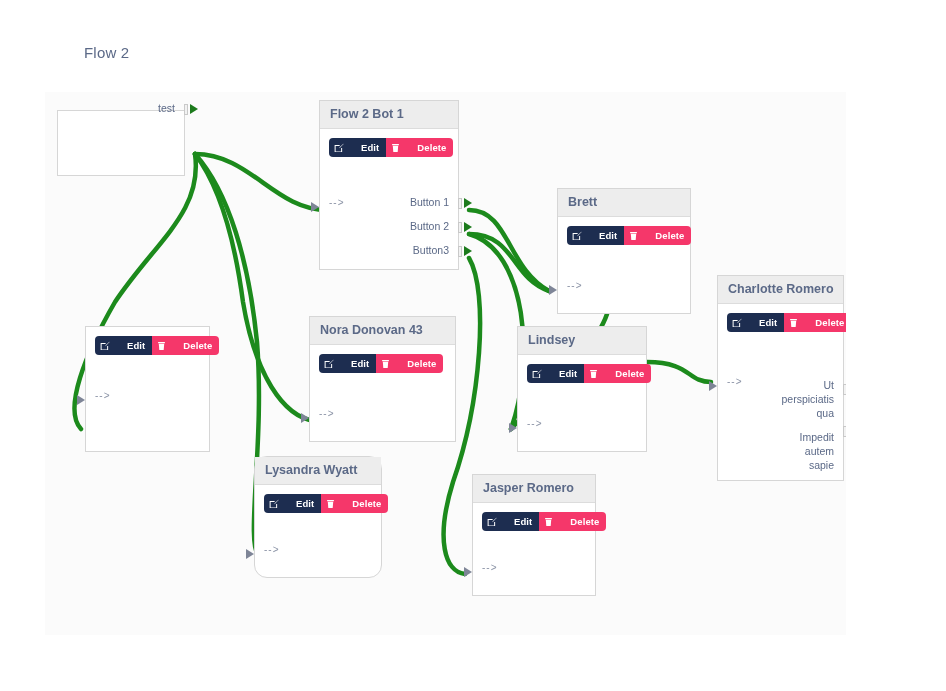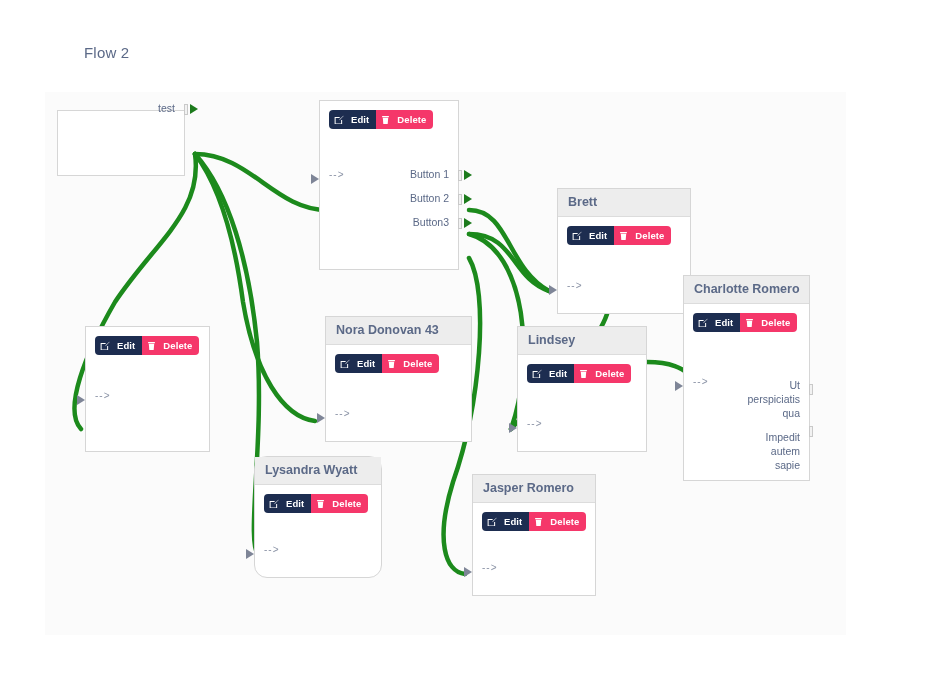--- a/index.html
+++ b/index.html
@@ -91,21 +91,21 @@
     left: 9px;
     top: 9px;
     display: flex;
     border-radius: 4px;
     overflow: hidden;
     height: 19px;
   }
   .btn {
     display: flex;
     align-items: center;
-    gap: 7px;
+    gap: 17px;
     padding: 0 7px 0 5px;
     font-size: 9.5px;
     font-weight: bold;
     color: #ffffff;
     letter-spacing: .1px;
     white-space: nowrap;
     cursor: pointer;
     user-select: none;
   }
   .btn-edit  { background: #1d2d50; }
@@ -199,20 +199,21 @@
 
     <div id="node-layer">
         <div class="node" style="left: 12px; top: 18px; width: 128px; height: 66px;">
           <div class="node-body">
             <div class="port-out-label" style="top: -9px;">test</div>
             <div class="port-tab" style="right: -4px; top: -7px;"></div>
             <div class="port-arrow" style="right: -14px; top: -7px;"></div>
           </div>
         </div>
         <div class="node" style="left: 274px; top: 8px; width: 140px; height: 170px;">
+          <div class="node-header">Flow 2 Bot 1</div>
           <div class="node-body">
             <div class="btn-group">
               <div class="btn btn-edit">
                 <span>
                   <svg width="10" height="10" viewBox="0 0 16 16">
                     <path fill="#ffffff" d="M1 3h8v1.6H2.6v8.8h8.8V8H13v6.4H1z"></path>
                     <path fill="#ffffff" d="M14.9 1.1 13.2 2.8 9.5 6.5 8 8.5l2-1.5 3.7-3.7L15.4 1.6z"></path>
                   </svg>
                 </span>
                 <span>Edit</span>
@@ -260,21 +261,21 @@
                     <path fill="#ffffff" d="M3.2 4h9.6l-.9 11H4.1z"></path>
                   </svg>
                 </span>
                 <span>Delete</span>
               </div>
             </div>
             <div class="port-in-marker" style="left: -9px; top: 68px;"></div>
             <div class="port-in" style="left: 9px; top: 63px;">--&gt;</div>
           </div>
         </div>
-        <div class="node" style="left: 638px; top: 183px; width: 127px; height: 206px;">
+        <div class="node" style="left: 672px; top: 183px; width: 127px; height: 206px;">
           <div class="node-header">Charlotte Romero</div>
           <div class="node-body">
             <div class="btn-group">
               <div class="btn btn-edit">
                 <span>
                   <svg width="10" height="10" viewBox="0 0 16 16">
                     <path fill="#ffffff" d="M1 3h8v1.6H2.6v8.8h8.8V8H13v6.4H1z"></path>
                     <path fill="#ffffff" d="M14.9 1.1 13.2 2.8 9.5 6.5 8 8.5l2-1.5 3.7-3.7L15.4 1.6z"></path>
                   </svg>
                 </span>
@@ -325,21 +326,21 @@
                     <path fill="#ffffff" d="M3.2 4h9.6l-.9 11H4.1z"></path>
                   </svg>
                 </span>
                 <span>Delete</span>
               </div>
             </div>
             <div class="port-in-marker" style="left: -9px; top: 68px;"></div>
             <div class="port-in" style="left: 9px; top: 63px;">--&gt;</div>
           </div>
         </div>
-        <div class="node" style="left: 264px; top: 224px; width: 147px; height: 126px; margin-left: 16px;">
+        <div class="node" style="left: 264px; top: 224px; width: 147px; height: 126px;">
           <div class="node-header">Nora Donovan 43</div>
           <div class="node-body">
             <div class="btn-group">
               <div class="btn btn-edit">
                 <span>
                   <svg width="10" height="10" viewBox="0 0 16 16">
                     <path fill="#ffffff" d="M1 3h8v1.6H2.6v8.8h8.8V8H13v6.4H1z"></path>
                     <path fill="#ffffff" d="M14.9 1.1 13.2 2.8 9.5 6.5 8 8.5l2-1.5 3.7-3.7L15.4 1.6z"></path>
                   </svg>
                 </span>

